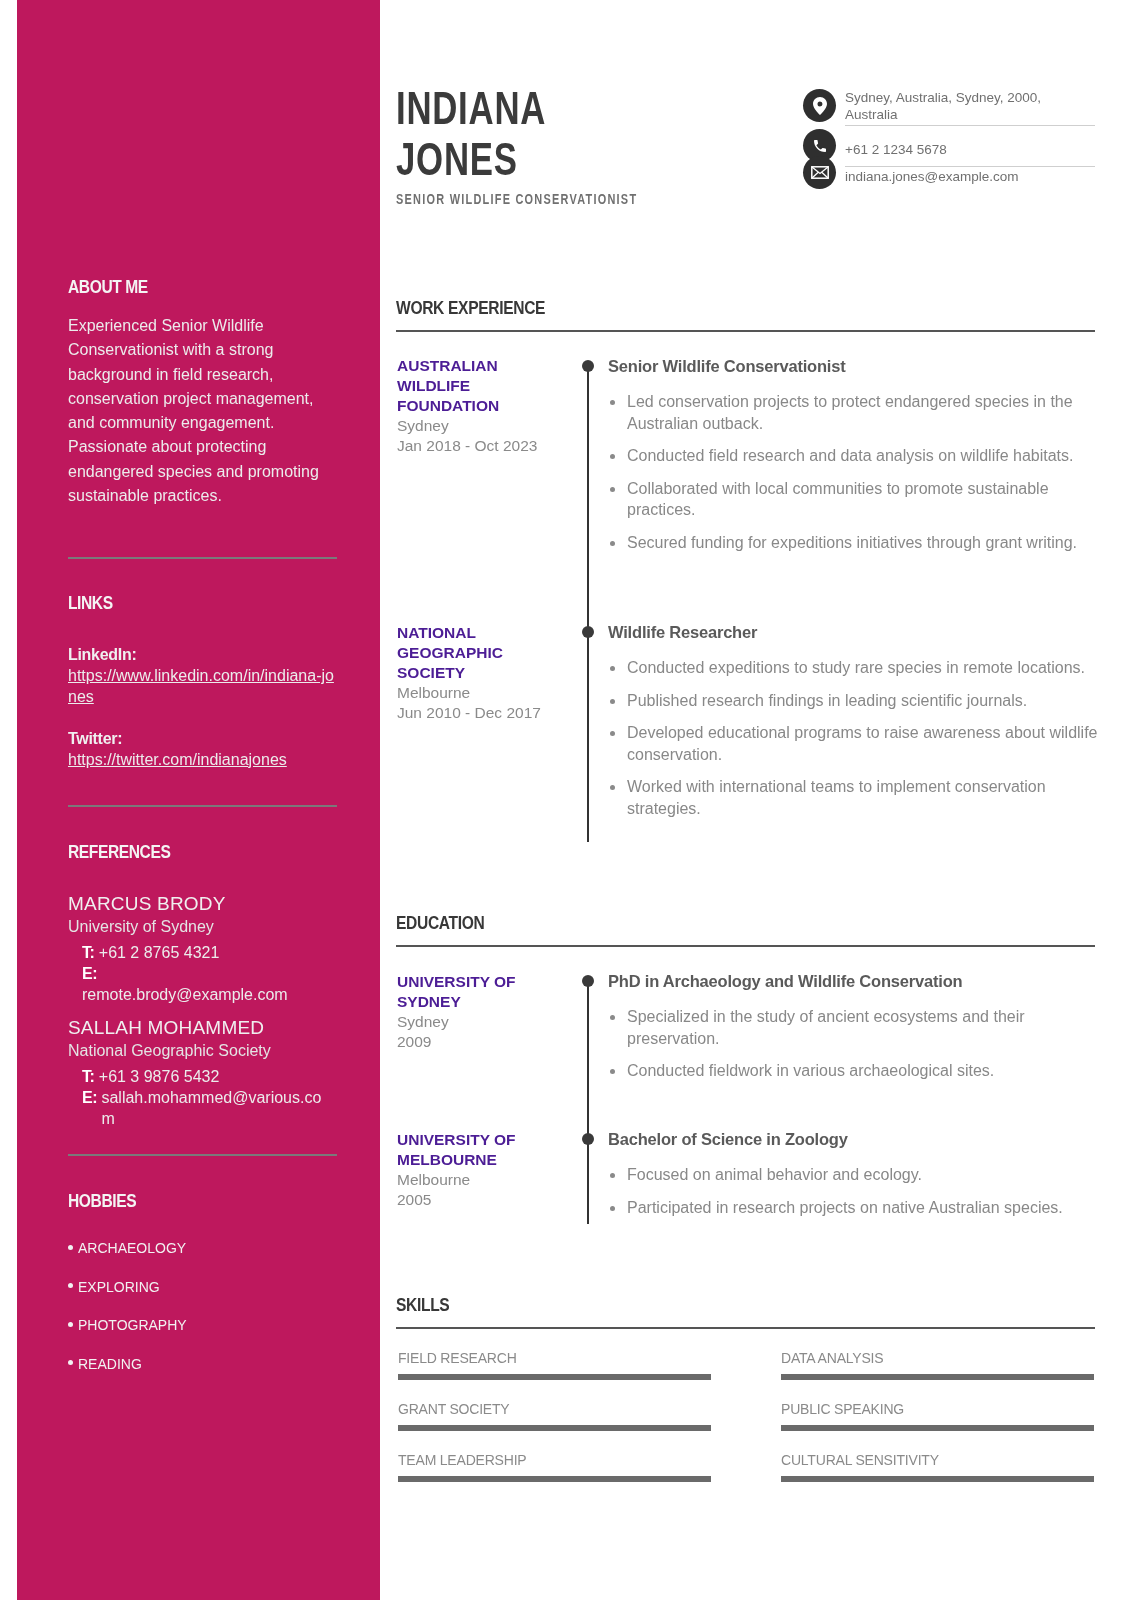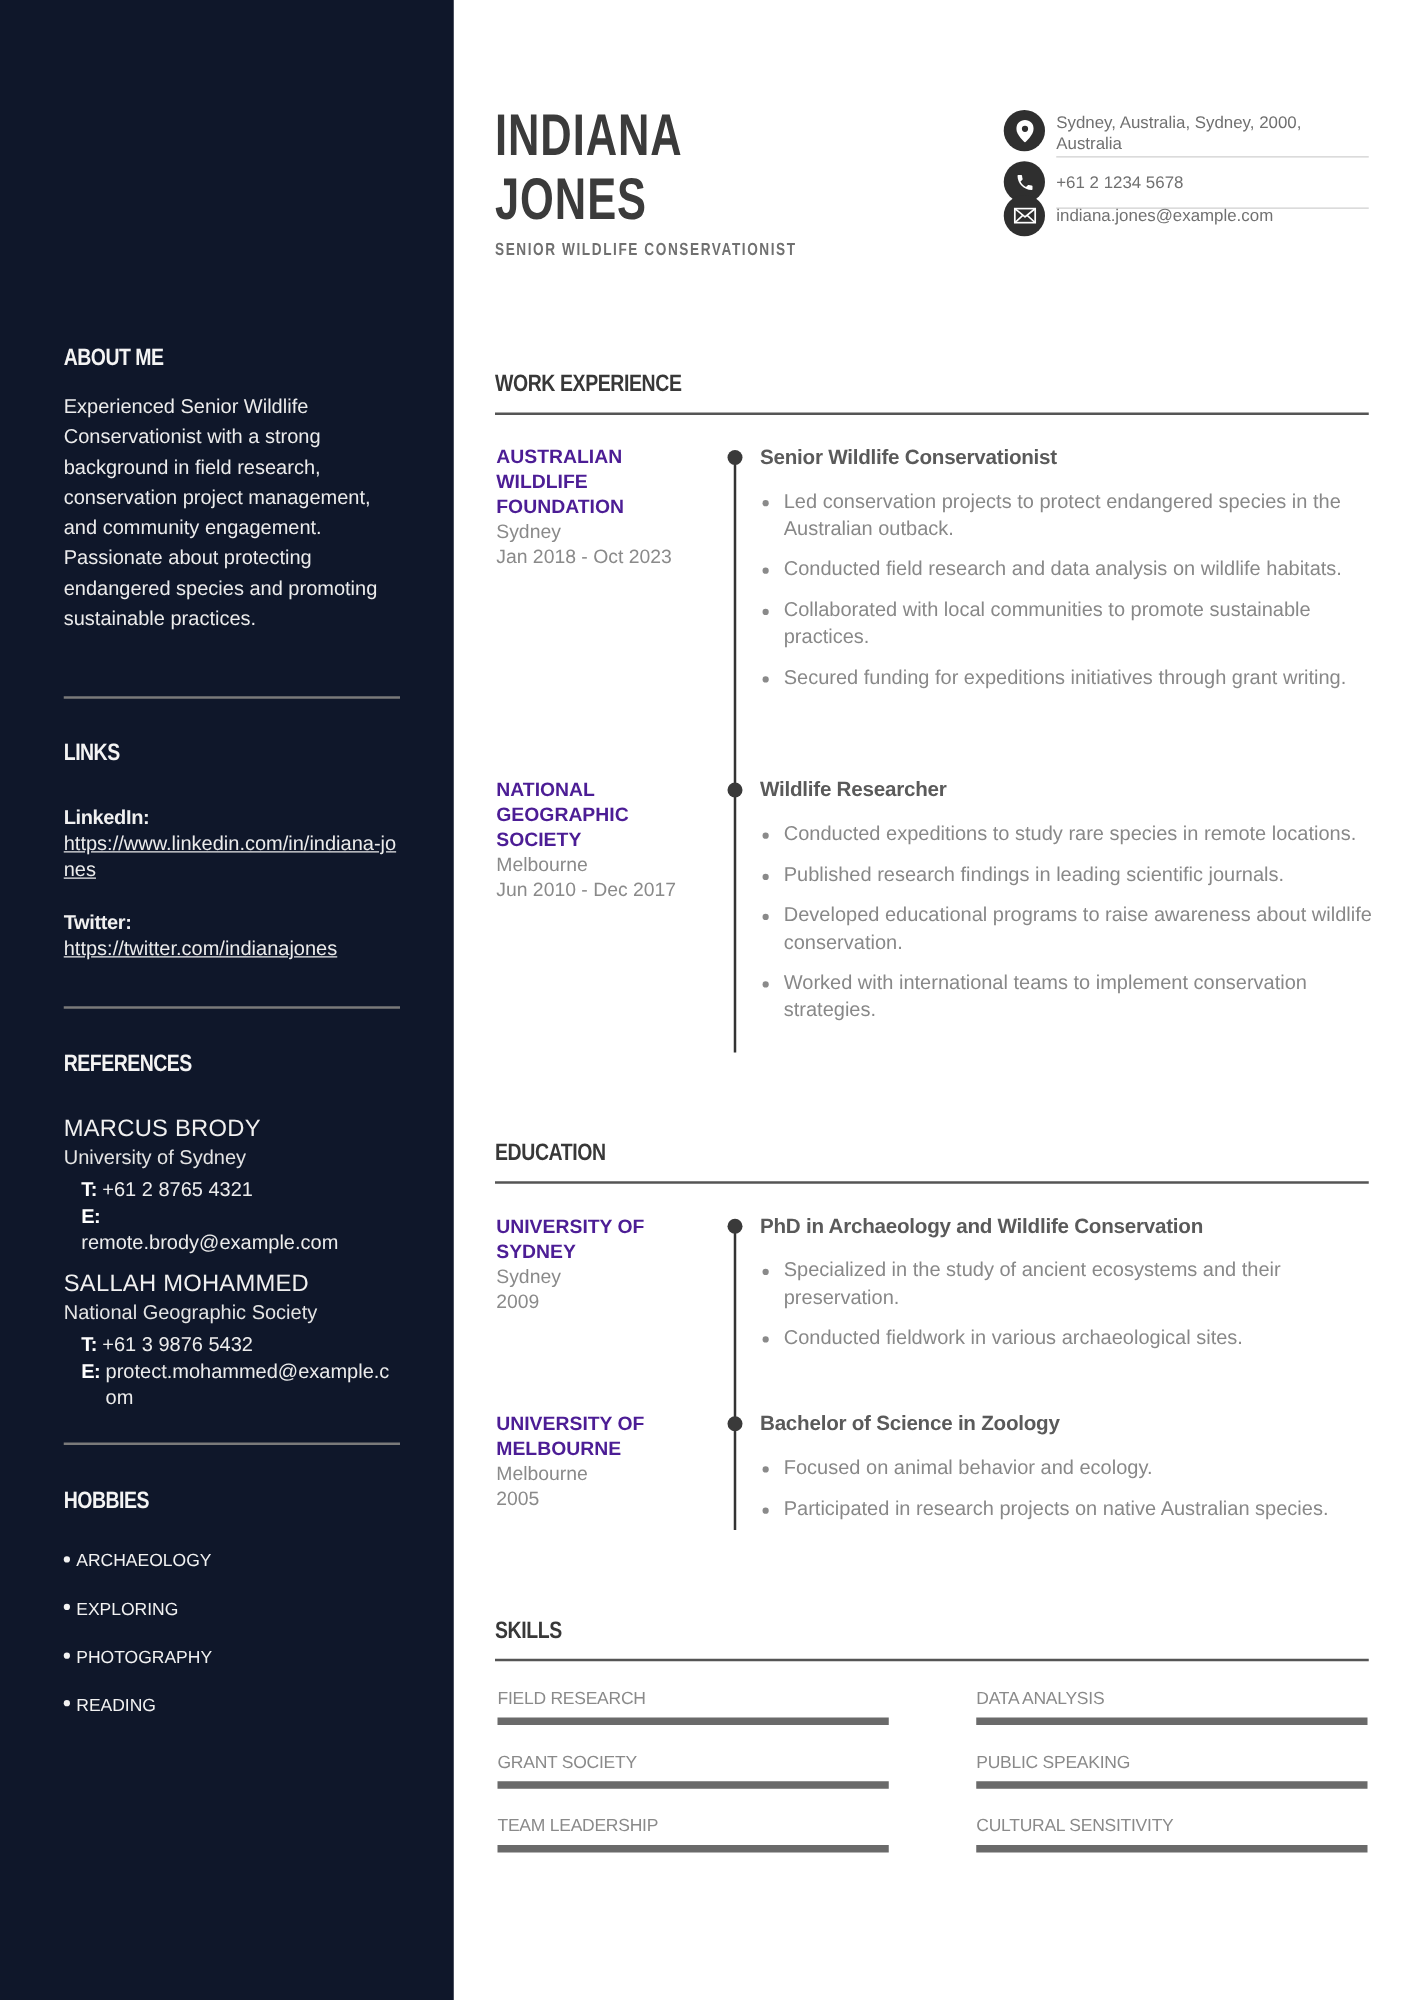--- a/index.html
+++ b/index.html
@@ -1,21 +1,21 @@
 <!DOCTYPE html>
 <html><head>
   <meta charset="utf-8">
   <style>
     * { box-sizing: border-box; margin: 0; padding: 0; }
     html, body { width: 1130px; height: 1600px; background: #ffffff; overflow: hidden; }
     body { position: relative; font-family: "Liberation Sans", "DejaVu Sans", sans-serif; color: #555; }
 
     .sidebar {
-      position: absolute; left: 0; top: 0; width: 363px; height: 1600px;
-      background: #0f172a; color: #f2f2f2;
+      position: absolute; left: 17px; top: 0; width: 363px; height: 1600px;
+      background: #be185d; color: #f2f2f2;
       padding: 0 51px;
     }
     .side-heading {
       font-family: "Liberation Sans", sans-serif;
       font-weight: bold; font-size: 19px; letter-spacing: -0.5px;
       color: #f4f4f4; transform: scaleX(0.82); transform-origin: left center;
       text-transform: uppercase;
     }
     .side-section { position: absolute; left: 51px; width: 270px; }
     .divider { height: 2px; background: #7a7a7a; width: 269px; position: absolute; left: 51px; }
@@ -40,21 +40,21 @@
       font-family: "Liberation Sans", sans-serif; font-weight: bold;
       font-size: 47px; line-height: 51px; color: #3b3b3b; letter-spacing: 1px;
       transform: scaleX(0.74); transform-origin: left top; width: 320px;
     }
     .job-title {
       position: absolute; left: 396px; top: 191px;
       font-size: 14px; font-weight: bold; color: #707070; letter-spacing: 1.6px;
       transform: scaleX(0.78); transform-origin: left top; white-space: nowrap;
     }
     .contact { position: absolute; left: 803px; width: 292px; }
-    .contact-row { display: flex; align-items: flex-start; position: absolute; left: 0; width: 292px; }
+    .contact-row { display: flex; align-items: center; position: absolute; left: 0; width: 292px; }
     .contact-icon {
       width: 33px; height: 33px; border-radius: 50%; background: #2f2f2f;
       flex: 0 0 33px; display: flex; align-items: center; justify-content: center;
     }
     .contact-text { font-size: 13.5px; color: #707070; line-height: 17px; margin-left: 9px; }
     .contact-rule { position: absolute; left: 42px; width: 250px; height: 1px; background: #cfcfcf; }
 
     
     .sec-heading {
       position: absolute; left: 396px;
@@ -110,21 +110,21 @@
     <div style="margin-top:29px;">
       <div class="ref-name">MARCUS BRODY</div>
       <div class="ref-org">University of Sydney</div>
       <div class="ref-line"><b>T:</b> <span>+61 2 8765 4321</span></div>
       <div class="ref-line"><b>E:</b> <span class="ref-email">remote.brody@example.com</span></div>
     </div>
     <div style="margin-top:11px;">
       <div class="ref-name">SALLAH MOHAMMED</div>
       <div class="ref-org">National Geographic Society</div>
       <div class="ref-line"><b>T:</b> <span>+61 3 9876 5432</span></div>
-      <div class="ref-line"><b>E:</b> <span class="ref-email" style="width:232px;">protect.mohammed@example.com</span></div>
+      <div class="ref-line"><b>E:</b> <span class="ref-email" style="width:232px;">sallah.mohammed@various.com</span></div>
     </div>
   </section>
   <div class="divider" style="top:1154px;"></div>
 
   <section class="side-section" style="top:1190px;">
     <h2 class="side-heading">HOBBIES</h2>
     <div style="margin-top:26px;">
       <div class="hobby"><span class="dot"></span><span>ARCHAEOLOGY</span></div>
       <div class="hobby"><span class="dot"></span><span>EXPLORING</span></div>
       <div class="hobby"><span class="dot"></span><span>PHOTOGRAPHY</span></div>

